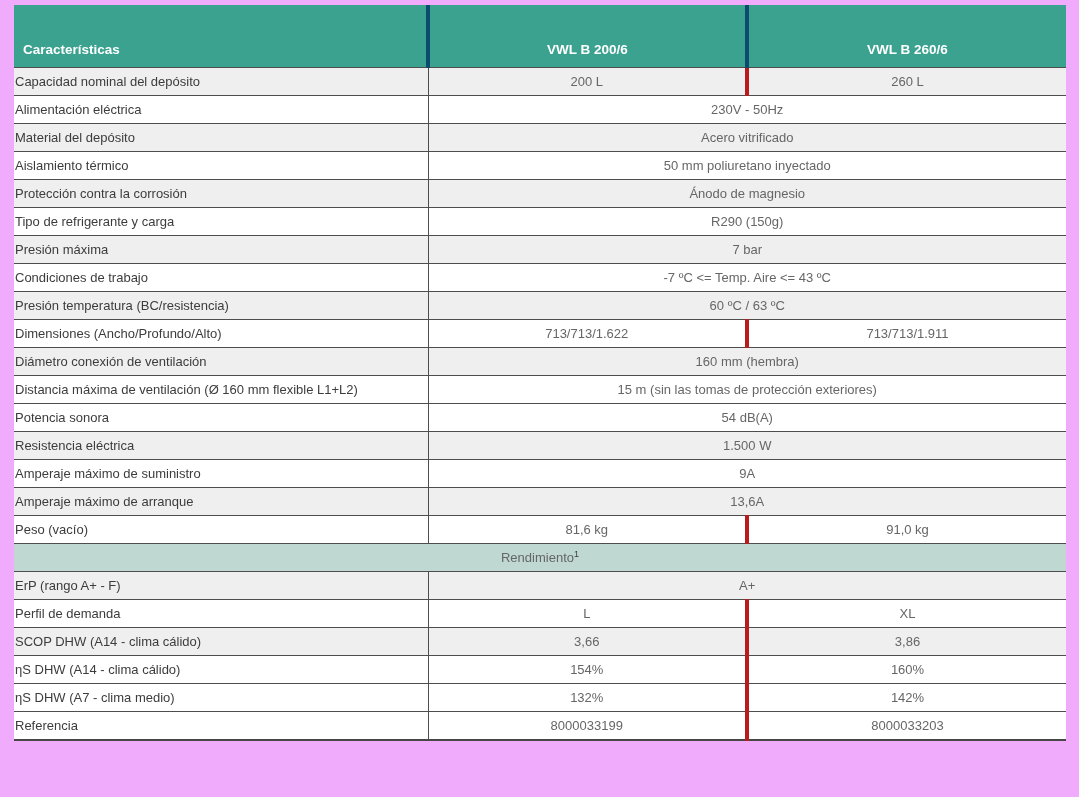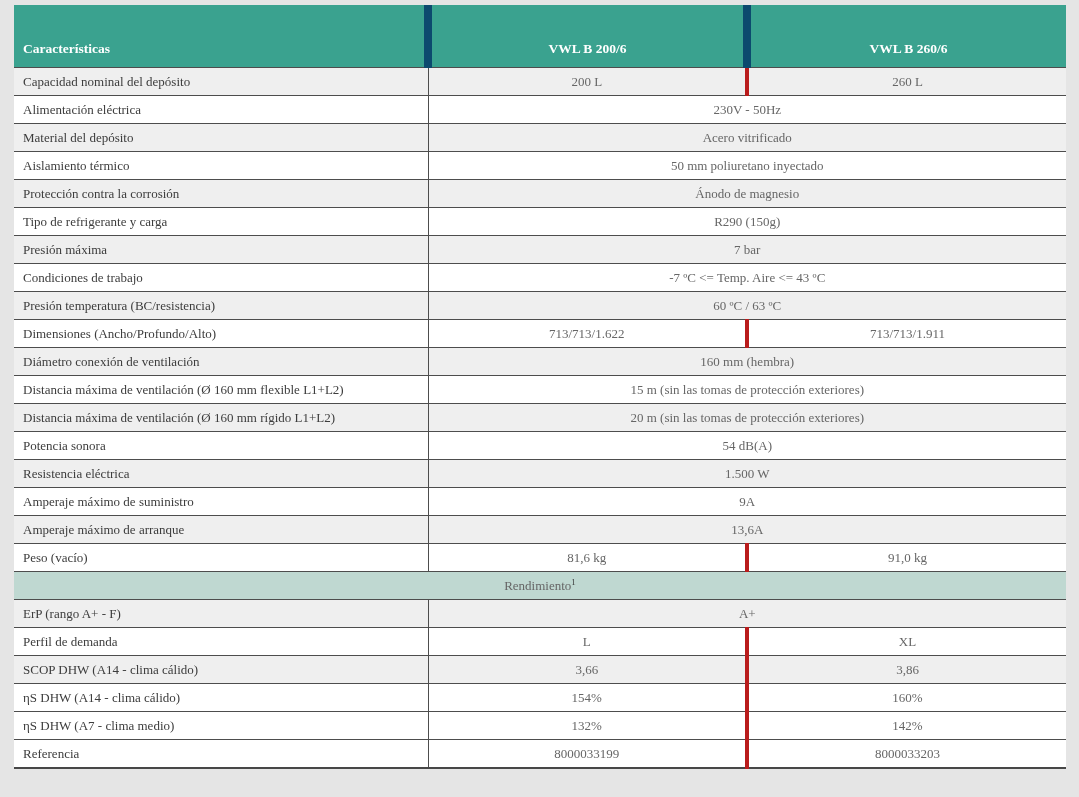--- a/index.html
+++ b/index.html
@@ -4,22 +4,22 @@
 <style>
   html, body {
     margin: 0;
     padding: 0;
     background: #ffffff;
   }
   .page {
     position: relative;
     width: 1079px;
     height: 797px;
-    background: #e5e5e5;
-    font-family: Liberation Serif, serif;
+    background: #f0abfc;
+    font-family: Liberation Sans, sans-serif;
     overflow: hidden;
   }
   table.spec {
     position: absolute;
     left: 14px;
     top: 5px;
     width: 1052px;
     border-collapse: collapse;
     table-layout: fixed;
   }
@@ -31,38 +31,38 @@
     font-weight: bold;
     vertical-align: bottom;
     padding: 0 0 10px 0;
   }
   table.spec thead th.feat {
     text-align: left;
     padding-left: 9px;
   }
   table.spec thead th.model {
     text-align: center;
-    border-left: 8px solid #0c4a6e;
+    border-left: 4px solid #0c4a6e;
   }
   table.spec tbody td {
     height: 27px;
     font-size: 13px;
     color: #666666;
     text-align: center;
     padding: 0;
     border-top: 1px solid #4d4d4d;
     overflow: hidden;
     white-space: nowrap;
   }
   table.spec tbody tr:last-child td {
     border-bottom: 2px solid #474747;
   }
   table.spec tbody td.label {
     text-align: left;
-    padding-left: 9px;
+    padding-left: 1px;
     color: #3c3c3c;
     border-right: 1px solid #4d4d4d;
   }
   table.spec tbody td.val.first {
     border-right: 4px solid #b91c1c;
   }
   tr.gray td { background: #efefef; }
   tr.white td { background: #ffffff; }
   tr.section td {
     background: #bfd8d1;
@@ -136,24 +136,20 @@
           <td class="val">713/713/1.911</td>
         </tr>
         <tr class="gray">
           <td class="label">Diámetro conexión de ventilación</td>
           <td class="val" colspan="2">160 mm (hembra)</td>
         </tr>
         <tr class="white">
           <td class="label">Distancia máxima de ventilación (Ø 160 mm flexible L1+L2)</td>
           <td class="val" colspan="2">15 m (sin las tomas de protección exteriores)</td>
         </tr>
-        <tr class="gray">
-          <td class="label">Distancia máxima de ventilación (Ø 160 mm rígido L1+L2)</td>
-          <td class="val" colspan="2">20 m (sin las tomas de protección exteriores)</td>
-        </tr>
         <tr class="white">
           <td class="label">Potencia sonora</td>
           <td class="val" colspan="2">54 dB(A)</td>
         </tr>
         <tr class="gray">
           <td class="label">Resistencia eléctrica</td>
           <td class="val" colspan="2">1.500 W</td>
         </tr>
         <tr class="white">
           <td class="label">Amperaje máximo de suministro</td>

